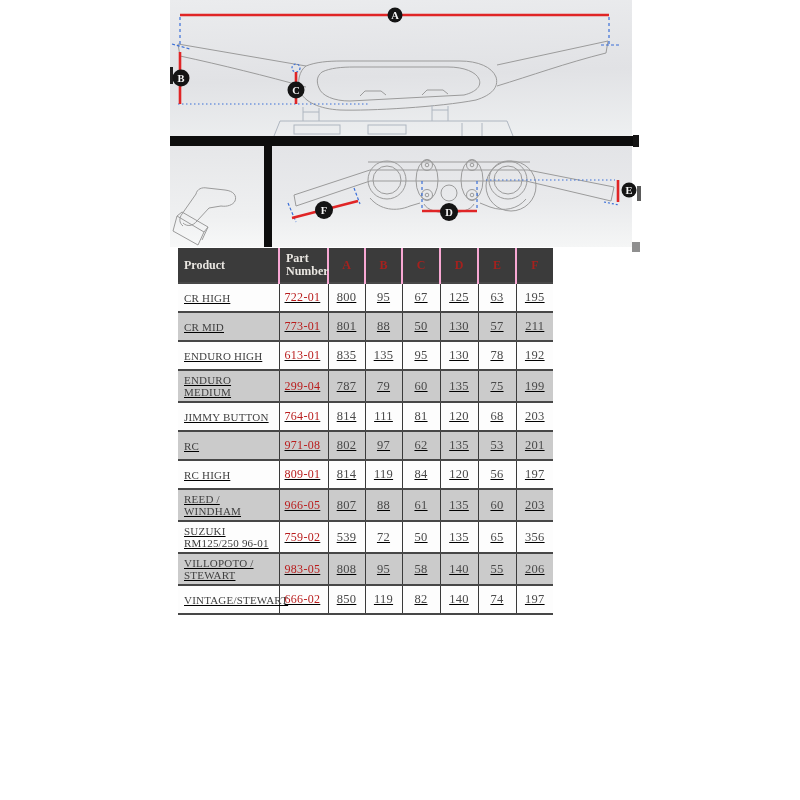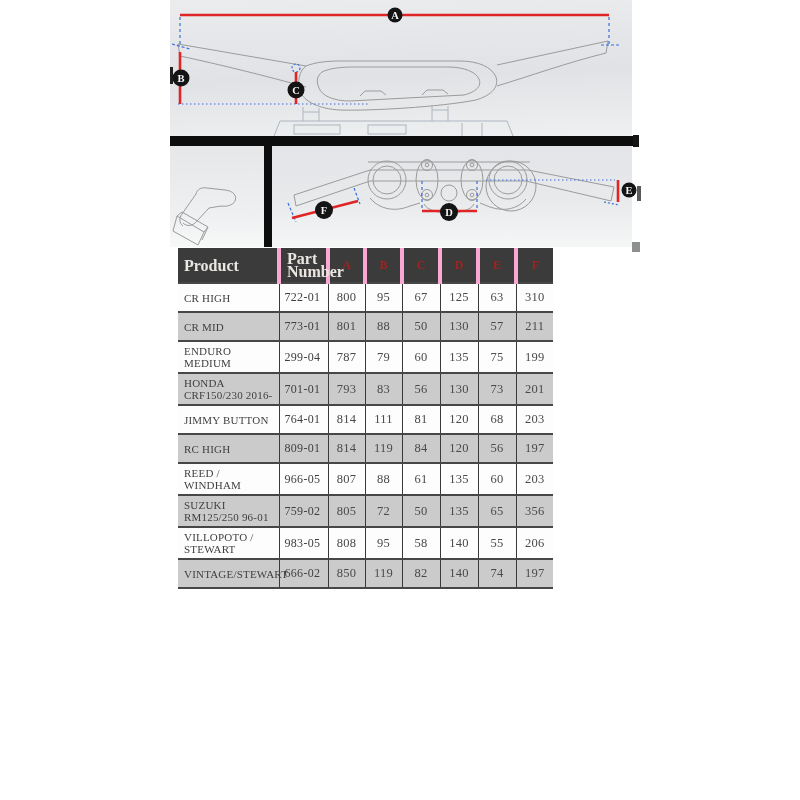--- a/index.html
+++ b/index.html
@@ -21,31 +21,31 @@
   svg{display:block;overflow:visible;}
   .nub{position:absolute;}
   .nub-a{left:633px;top:135px;width:6px;height:12px;background:#151515;}
   .nub-b{left:637px;top:186px;width:4px;height:15px;background:#5a5a5a;}
   .nub-c{left:632px;top:242px;width:8px;height:10px;background:#8f8f8f;}
 
   
   .spec-table{position:absolute;left:178px;top:248px;width:375px;border-collapse:collapse;
     table-layout:fixed;border-bottom:2px solid #474747;}
   .spec-table th{background:#3b3b3b;height:30px;vertical-align:middle;}
-  .spec-table th.hl{color:#eae7e2;text-align:left;font-size:16px;font-weight:bold;
+  .spec-table th.hl{color:#eae7e2;text-align:left;font-size:12px;font-weight:bold;
     padding:2px 3px 2px 6px;line-height:13px;}
   .spec-table th.hd{color:#a5211e;text-align:center;font-size:12px;font-weight:bold;}
-  .spec-table th + th{border-left:4px solid #f9a8d4;}
+  .spec-table th + th{border-left:2px solid #f9a8d4;}
   .spec-table td{vertical-align:middle;background:#fdfdfd;}
   .spec-table td + td{border-left:1px solid #3a3a3a;}
-  .spec-table tbody tr{border-top:2px solid #474747;height:29px;}
+  .spec-table tbody tr{border-top:2px solid #474747;height:29px;text-decoration:underline;}
   .spec-table tbody tr:nth-child(even) td{background:#cbcbcb;}
   .spec-table td.prod{font-size:11px;line-height:12px;color:#3f3f3f;letter-spacing:.2px;
     padding:3px 2px 3px 6px;}
-  .spec-table td.part{font-size:12px;color:#404040;padding-left:5px;letter-spacing:.3px;}
+  .spec-table td.part{font-size:12px;color:#b91c1c;padding-left:5px;letter-spacing:.3px;}
   .spec-table td.num{font-size:12.5px;color:#4a4a4a;text-align:center;letter-spacing:.3px;}
 
   .lbl{font-family:"Liberation Serif","DejaVu Serif",serif;font-weight:bold;font-size:10.5px;
     fill:#f4f4f4;text-anchor:middle;}
 </style>
 </head>
 <body>
 
 <div class="page">
 
@@ -201,63 +201,73 @@
     </thead>
     <tbody>
       <tr>
           <td class="prod">CR HIGH</td>
           <td class="part">722-01</td>
           <td class="num">800</td>
           <td class="num">95</td>
           <td class="num">67</td>
           <td class="num">125</td>
           <td class="num">63</td>
-          <td class="num">310</td>
+          <td class="num">195</td>
         </tr>
       <tr>
           <td class="prod">CR MID</td>
           <td class="part">773-01</td>
           <td class="num">801</td>
           <td class="num">88</td>
           <td class="num">50</td>
           <td class="num">130</td>
           <td class="num">57</td>
           <td class="num">211</td>
         </tr>
       <tr>
+          <td class="prod">ENDURO HIGH</td>
+          <td class="part">613-01</td>
+          <td class="num">835</td>
+          <td class="num">135</td>
+          <td class="num">95</td>
+          <td class="num">130</td>
+          <td class="num">78</td>
+          <td class="num">192</td>
+        </tr>
+      <tr>
           <td class="prod">ENDURO MEDIUM</td>
           <td class="part">299-04</td>
           <td class="num">787</td>
           <td class="num">79</td>
           <td class="num">60</td>
           <td class="num">135</td>
           <td class="num">75</td>
           <td class="num">199</td>
-        </tr>
-      <tr>
-          <td class="prod">HONDA CRF150/230 2016-</td>
-          <td class="part">701-01</td>
-          <td class="num">793</td>
-          <td class="num">83</td>
-          <td class="num">56</td>
-          <td class="num">130</td>
-          <td class="num">73</td>
-          <td class="num">201</td>
         </tr>
       <tr>
           <td class="prod">JIMMY BUTTON</td>
           <td class="part">764-01</td>
           <td class="num">814</td>
           <td class="num">111</td>
           <td class="num">81</td>
           <td class="num">120</td>
           <td class="num">68</td>
           <td class="num">203</td>
         </tr>
       <tr>
+          <td class="prod">RC</td>
+          <td class="part">971-08</td>
+          <td class="num">802</td>
+          <td class="num">97</td>
+          <td class="num">62</td>
+          <td class="num">135</td>
+          <td class="num">53</td>
+          <td class="num">201</td>
+        </tr>
+      <tr>
           <td class="prod">RC HIGH</td>
           <td class="part">809-01</td>
           <td class="num">814</td>
           <td class="num">119</td>
           <td class="num">84</td>
           <td class="num">120</td>
           <td class="num">56</td>
           <td class="num">197</td>
         </tr>
       <tr>
@@ -266,21 +276,21 @@
           <td class="num">807</td>
           <td class="num">88</td>
           <td class="num">61</td>
           <td class="num">135</td>
           <td class="num">60</td>
           <td class="num">203</td>
         </tr>
       <tr>
           <td class="prod">SUZUKI RM125/250 96-01</td>
           <td class="part">759-02</td>
-          <td class="num">805</td>
+          <td class="num">539</td>
           <td class="num">72</td>
           <td class="num">50</td>
           <td class="num">135</td>
           <td class="num">65</td>
           <td class="num">356</td>
         </tr>
       <tr>
           <td class="prod">VILLOPOTO / STEWART</td>
           <td class="part">983-05</td>
           <td class="num">808</td>

